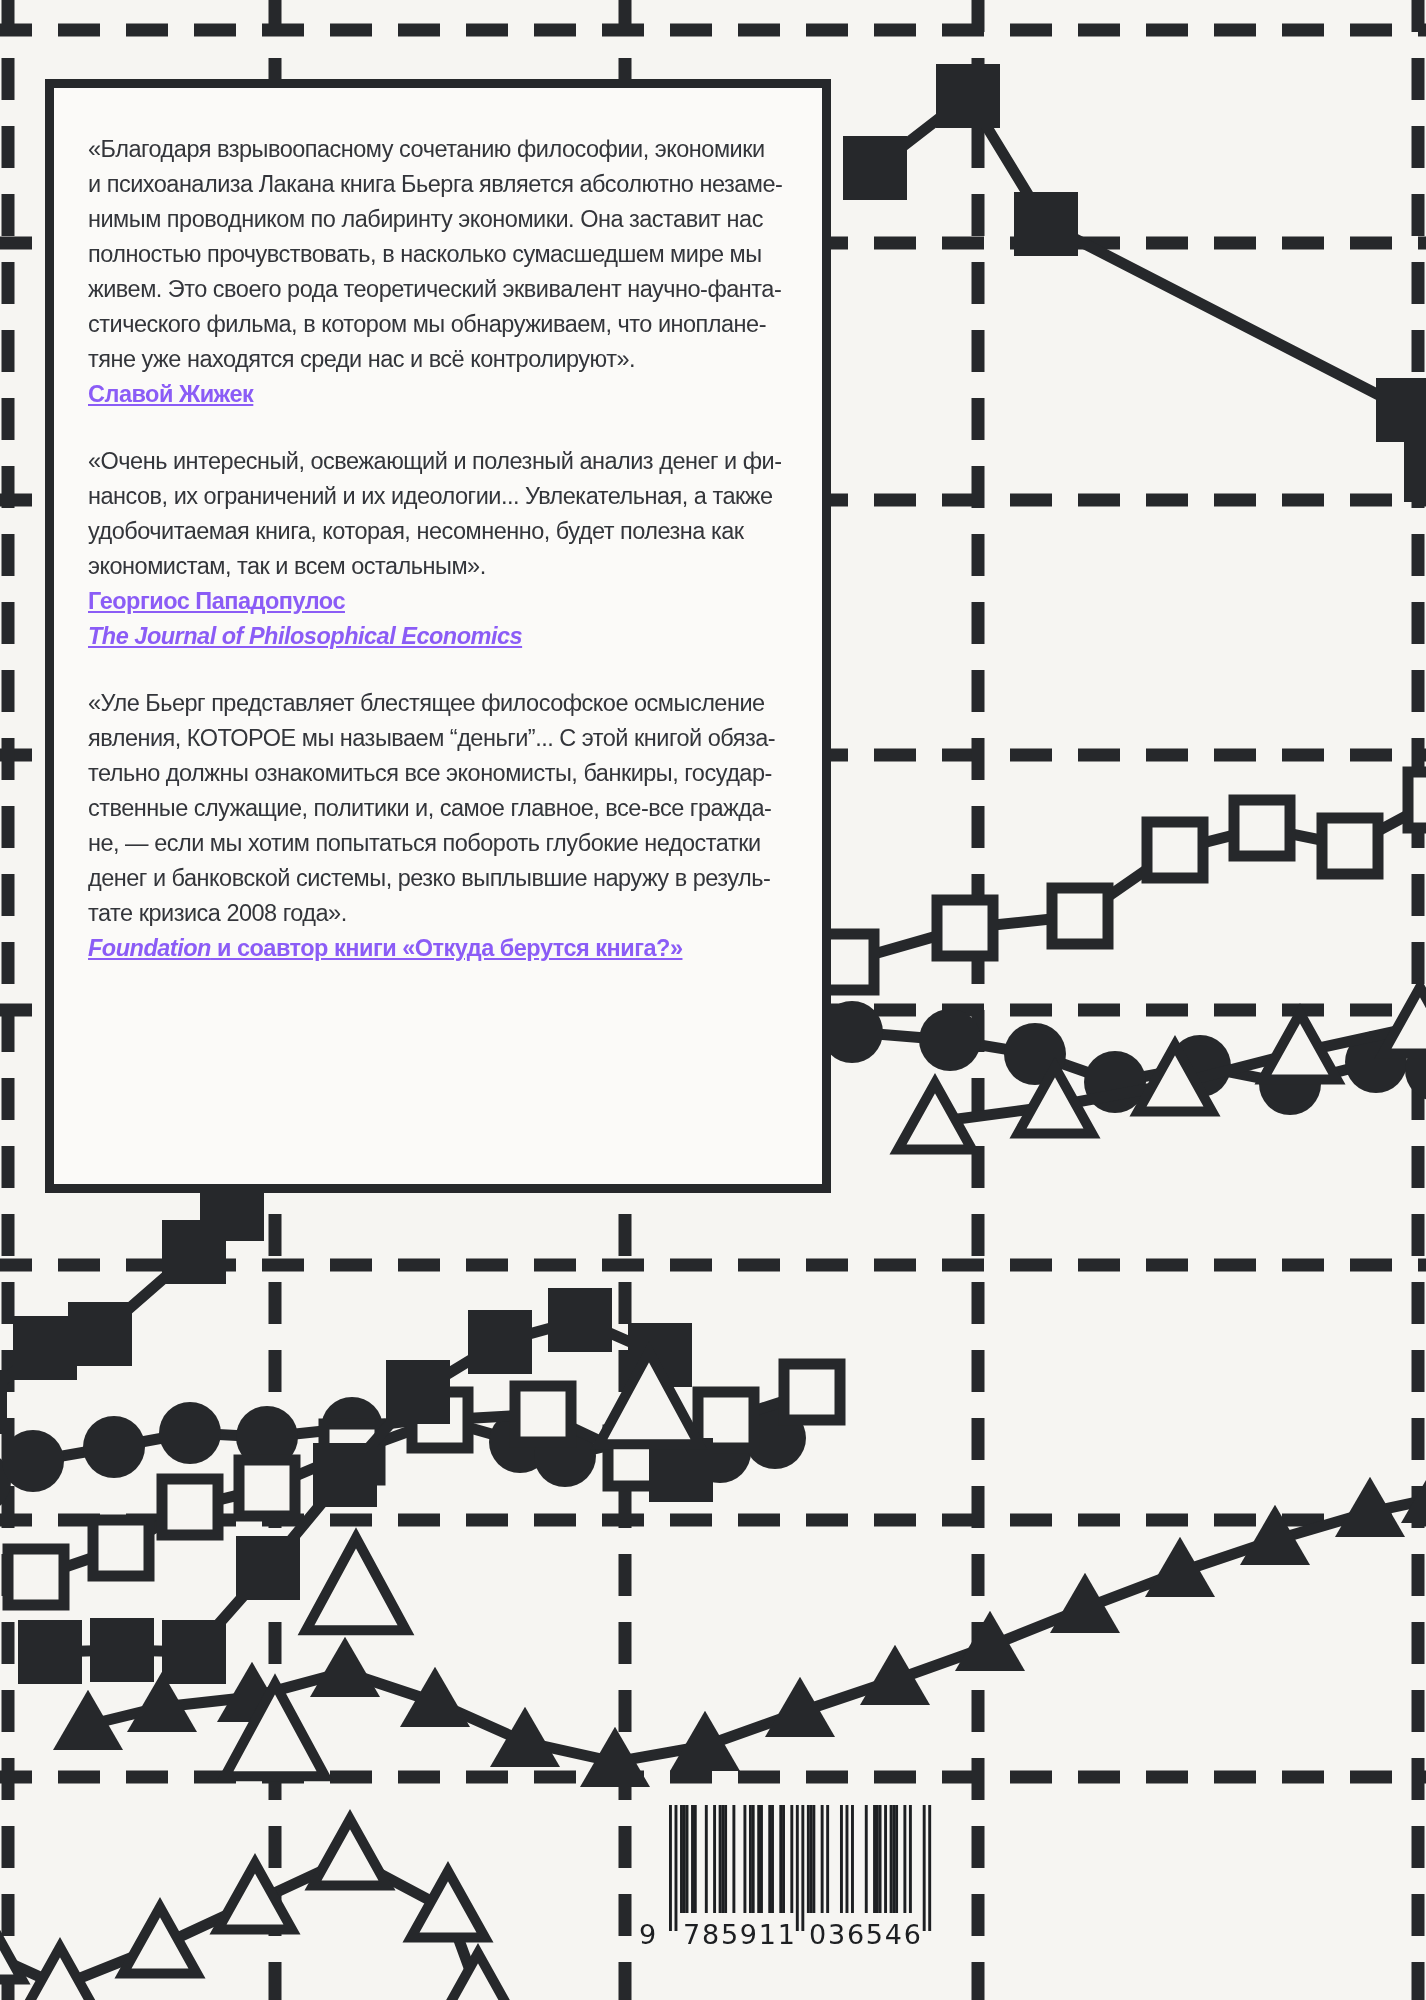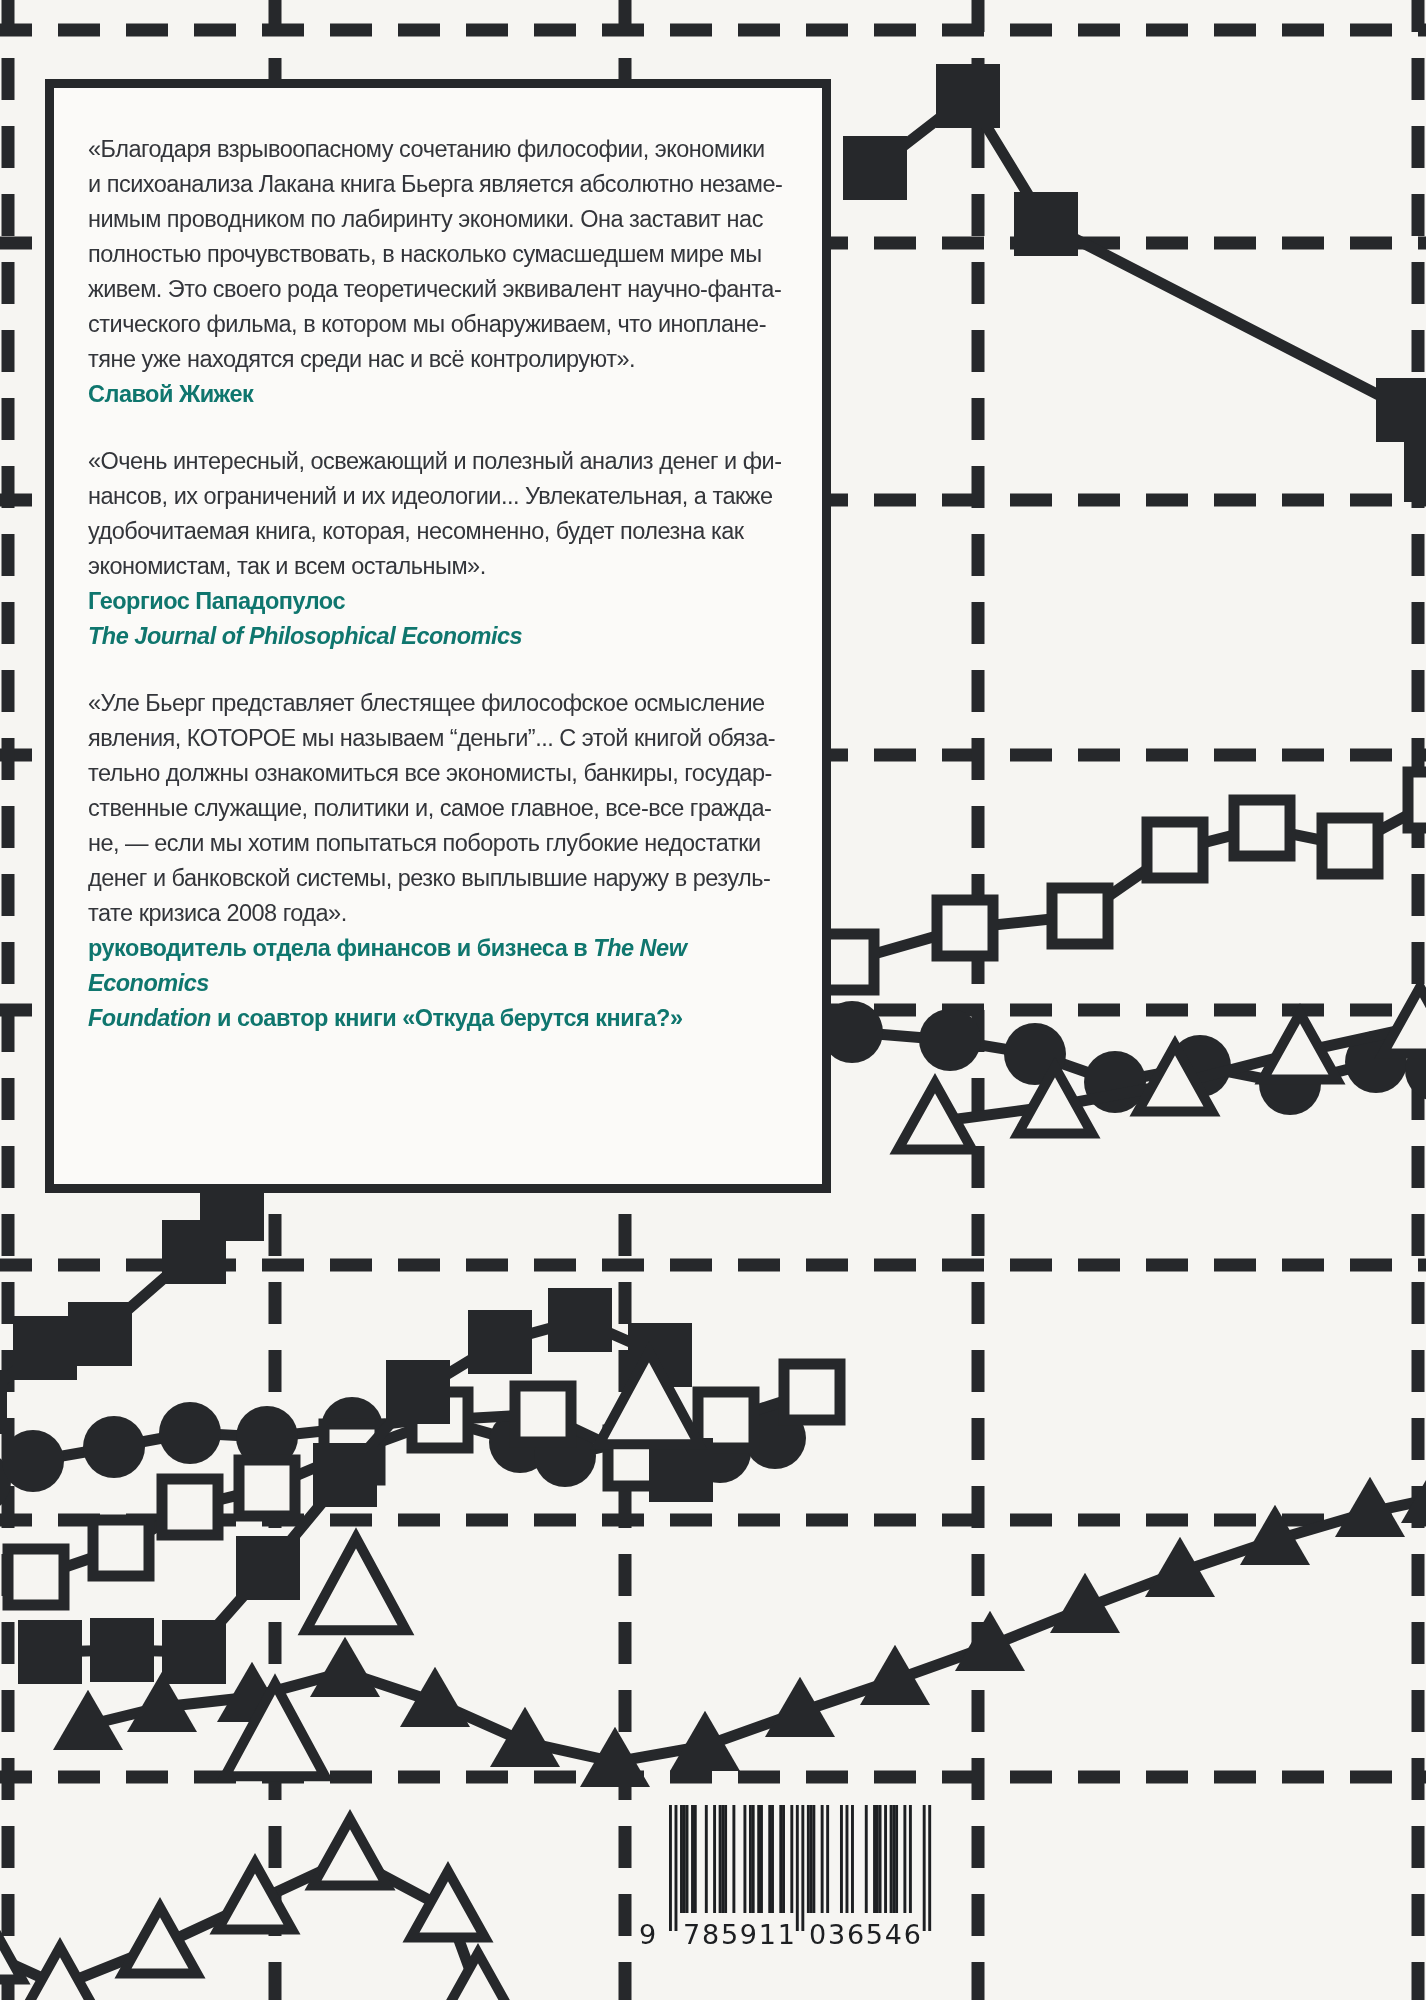--- a/index.html
+++ b/index.html
@@ -15,21 +15,21 @@
     box-sizing:border-box;border:9px solid #26282b;background:#fbfaf8;
     padding:44px 24px 0 34px;
   }
   .quote{
     white-space:pre-line;
     font-size:23.5px;line-height:35px;letter-spacing:-0.5px;
     color:#33353a;font-weight:400;
   }
   .credit-line{
     font-size:23.5px;line-height:35px;letter-spacing:-0.5px;
-    color:#0f766e;font-weight:700;
+    color:#8b5cf6;font-weight:700;text-decoration:underline;
   }
   .credit-line .it{font-style:italic;}
   .blurb{margin:0 0 32px 0;}
   
   #barcode{
     position:absolute;left:669px;top:1805px;width:262px;height:160px;
     background:transparent;
   }
   #barcode svg{position:absolute;left:0;top:0;overflow:visible;}
   .bc-num{
@@ -203,21 +203,20 @@
       <div class="credit-line"><span class="it">The Journal of Philosophical Economics</span></div>
     </div>
     <div class="blurb">
       <div class="quote">«Уле Бьерг представляет блестящее философское осмысление
 явления, КОТОРОЕ мы называем “деньги”... С этой книгой обяза-
 тельно должны ознакомиться все экономисты, банкиры, государ-
 ственные служащие, политики и, самое главное, все-все гражда-
 не, — если мы хотим попытаться побороть глубокие недостатки
 денег и банковской системы, резко выплывшие наружу в резуль-
 тате кризиса 2008 года».</div>
-      <div class="credit-line"><span>руководитель отдела финансов и бизнеса в </span><span class="it">The New Economics</span></div>
       <div class="credit-line"><span class="it">Foundation</span><span> и соавтор книги «Откуда берутся книга?»</span></div>
     </div>
   </div>
 
 <div id="barcode">
   <svg width="262" height="140" viewBox="0 0 262 140" id="bc-svg">
       <rect x="0.00" y="0" width="2.91" height="126" fill="#1d1f22"></rect>
       <rect x="5.52" y="0" width="2.91" height="126" fill="#1d1f22"></rect>
       <rect x="11.03" y="0" width="2.91" height="108" fill="#1d1f22"></rect>
       <rect x="13.79" y="0" width="2.91" height="108" fill="#1d1f22"></rect>

